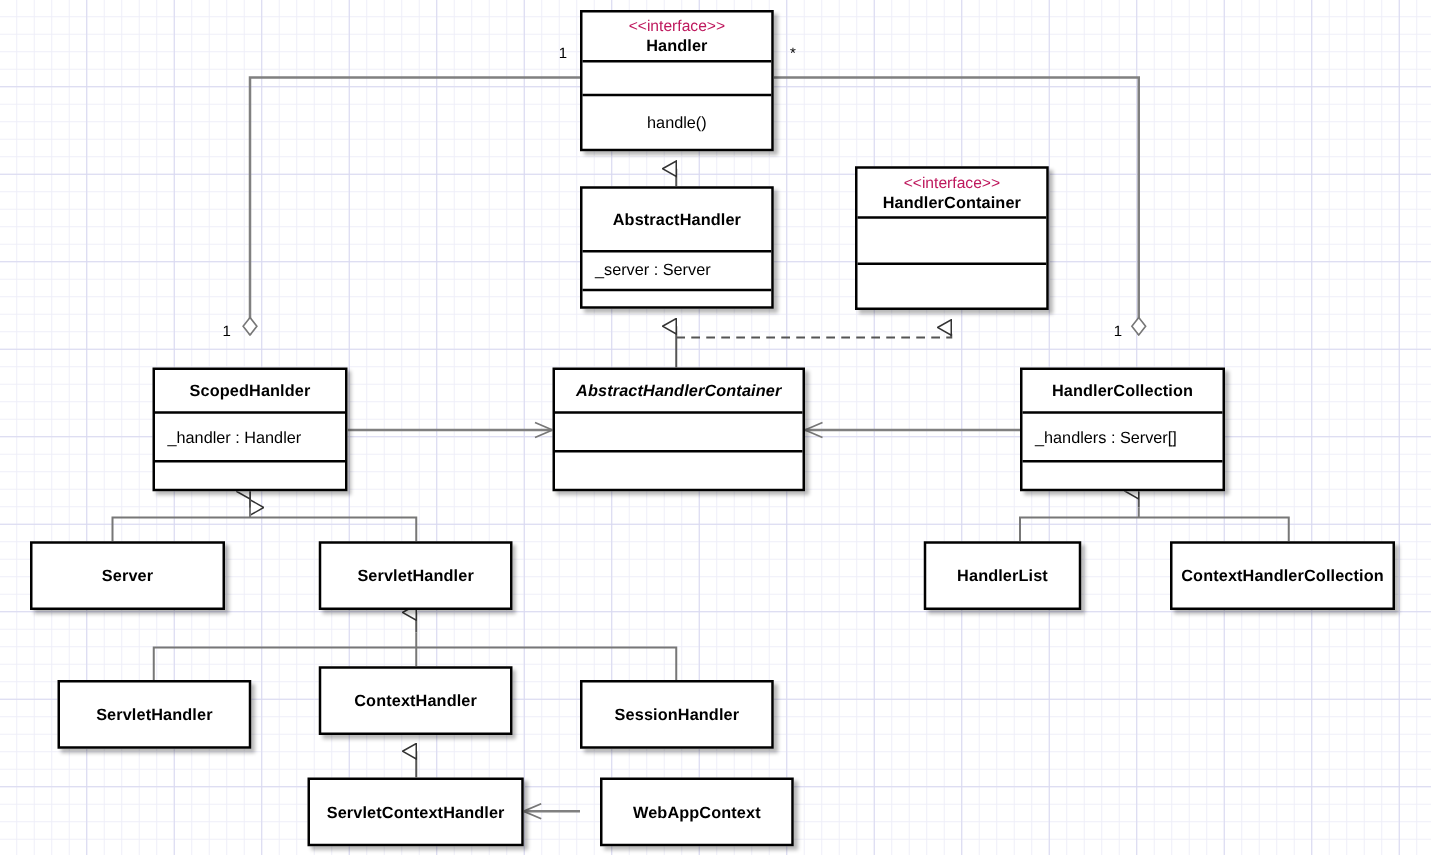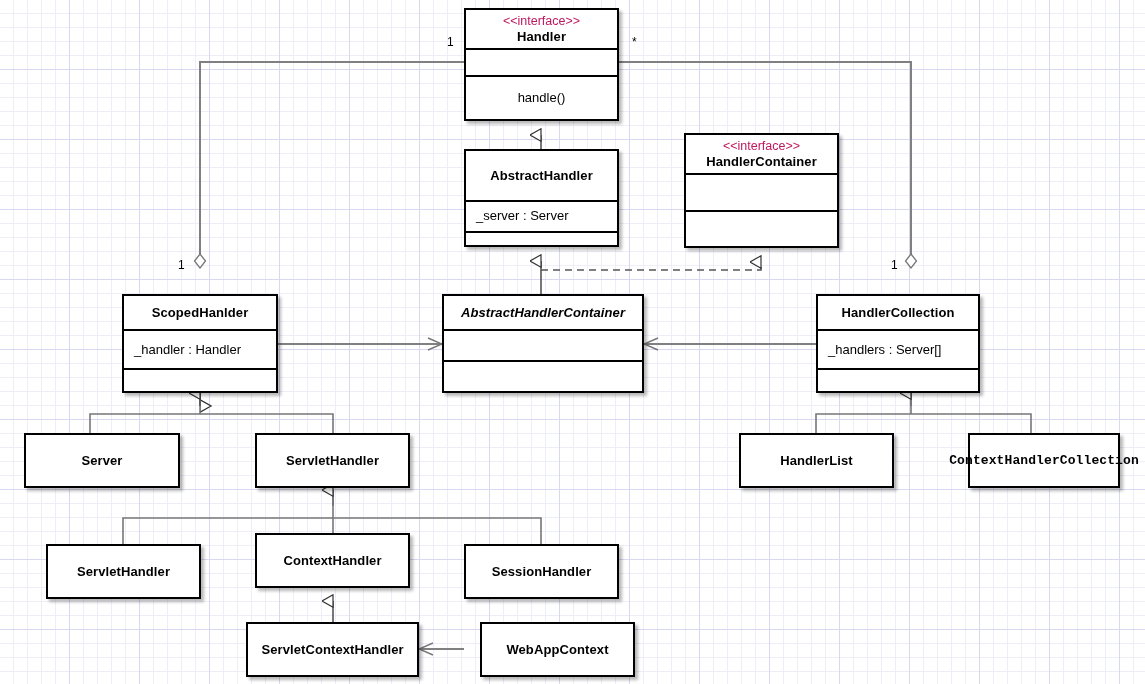--- a/index.html
+++ b/index.html
@@ -225,26 +225,26 @@
       <div class="uml-class simple-box" style="left: 24px; top: 433px; width: 156px; height: 55px; justify-content: center;">
         <div class="uml-header">
           <div class="cls-name">Server</div>
         </div>
       </div>
       <div class="uml-class simple-box" style="left: 255px; top: 433px; width: 155px; height: 55px;">
         <div class="uml-header">
           <div class="cls-name">ServletHandler</div>
         </div>
       </div>
-      <div class="uml-class simple-box" style="left: 739px; top: 433px; width: 155px; height: 55px;">
+      <div class="uml-class simple-box" style="left: 739px; top: 433px; width: 126px; height: 55px;">
         <div class="uml-header">
           <div class="cls-name">HandlerList</div>
         </div>
       </div>
-      <div class="uml-class simple-box" style="left: 968px; top: 433px; width: 152px; height: 55px; font-family: Liberation Mono, monospace;">
+      <div class="uml-class simple-box" style="left: 936px; top: 433px; width: 180px; height: 55px;">
         <div class="uml-header">
           <div class="cls-name">ContextHandlerCollection</div>
         </div>
       </div>
       <div class="uml-class simple-box" style="left: 46px; top: 544px; width: 155px; height: 55px;">
         <div class="uml-header">
           <div class="cls-name">ServletHandler</div>
         </div>
       </div>
       <div class="uml-class simple-box" style="left: 255px; top: 533px; width: 155px; height: 55px;">

